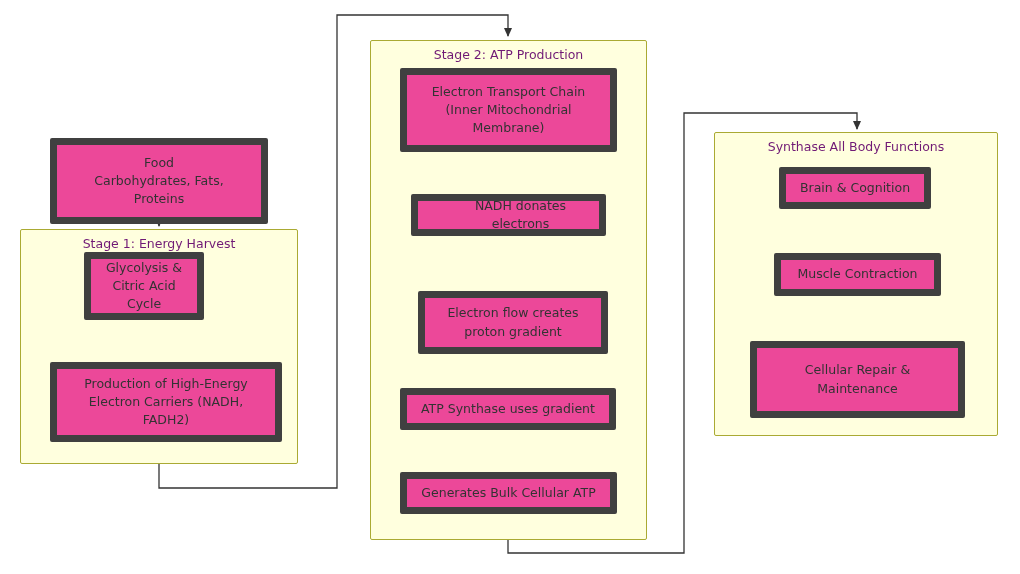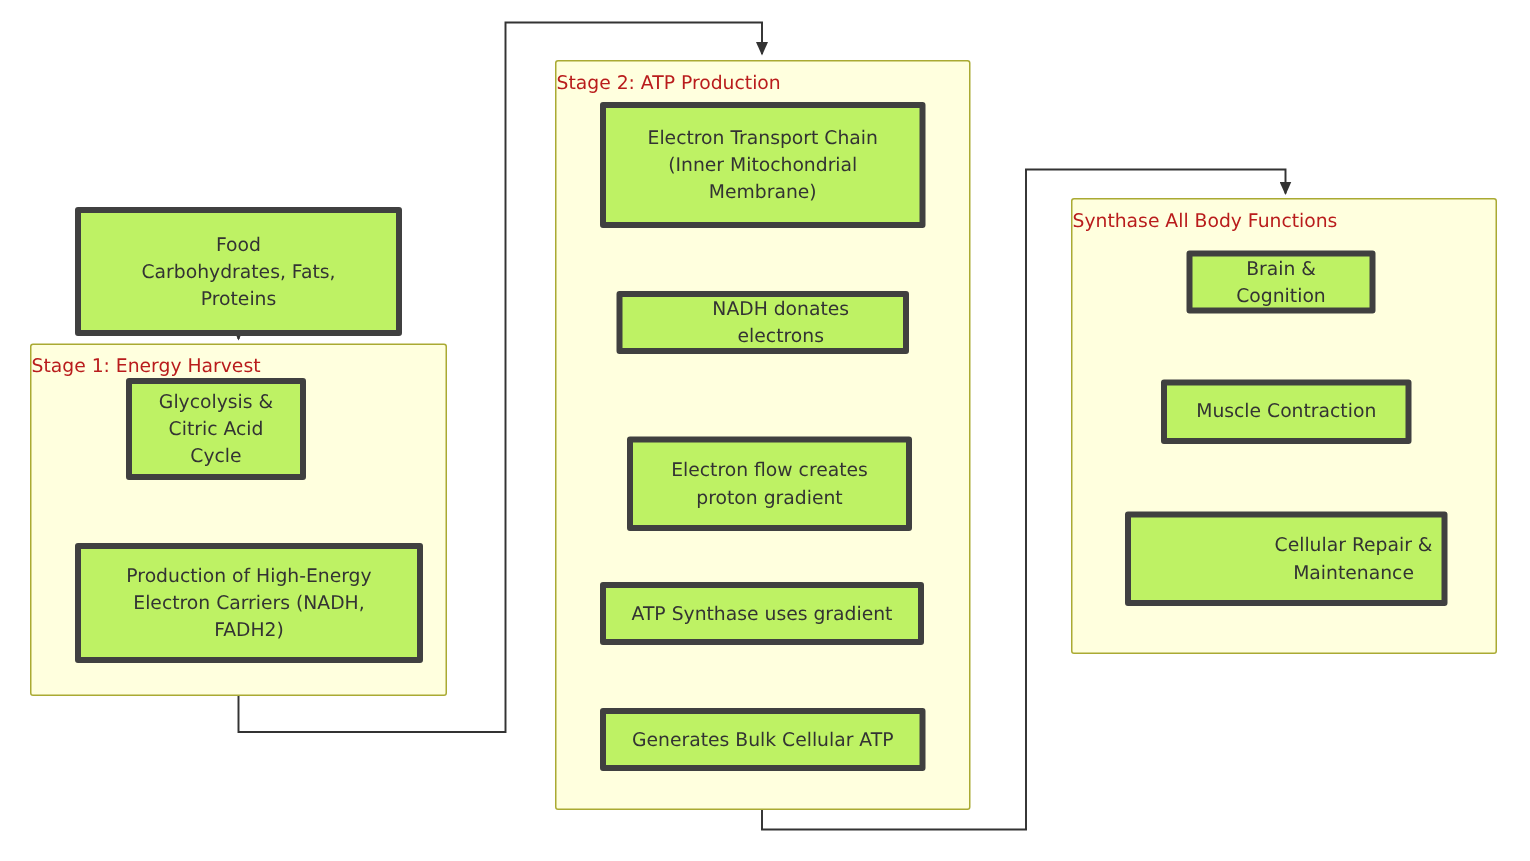--- a/index.html
+++ b/index.html
@@ -30,29 +30,29 @@
     background: #ffffde;
     border: 1px solid #aaaa33;
     border-radius: 2px;
     box-sizing: border-box;
   }
   .cluster-label {
     position: absolute;
     left: 0;
     right: 0;
     top: 6px;
-    text-align: left;
+    text-align: center;
     font-size: 12.5px;
-    color: #b91c1c;
+    color: #701a75;
     line-height: 1.25;
   }
   .node {
     position: absolute;
-    background: #bef264;
-    border: 4px solid #404040;
+    background: #ec4899;
+    border: 7px solid #404040;
     border-radius: 2px;
     box-sizing: border-box;
     display: flex;
     align-items: center;
     justify-content: center;
     text-align: center;
     font-size: 12.5px;
     color: #333333;
     line-height: 1.45;
     padding: 2px 6px;
@@ -136,26 +136,26 @@
   </div>
 
   <div class="node" style="left:400px; top:472px; width:217px; height:42px;">
     <span>Generates Bulk Cellular ATP</span>
   </div>
 
   <div class="cluster" style="left:714px; top:132px; width:284px; height:304px;">
     <div class="cluster-label">Synthase All Body Functions</div>
   </div>
 
-  <div class="node" style="left:779px; top:167px; width:126px; height:42px;margin-left:12px;">
+  <div class="node" style="left:779px; top:167px; width:152px; height:42px;">
     <span>Brain &amp; Cognition</span>
   </div>
 
   <div class="node" style="left:774px; top:253px; width:167px; height:43px;">
     <span>Muscle Contraction</span>
   </div>
 
-  <div class="node" style="left:750px; top:341px; width:215px; height:63px;justify-content:flex-end;">
+  <div class="node" style="left:750px; top:341px; width:215px; height:77px;">
     <span>Cellular Repair &amp;
 Maintenance</span>
   </div>
 
 </div>
 
 </body></html>

